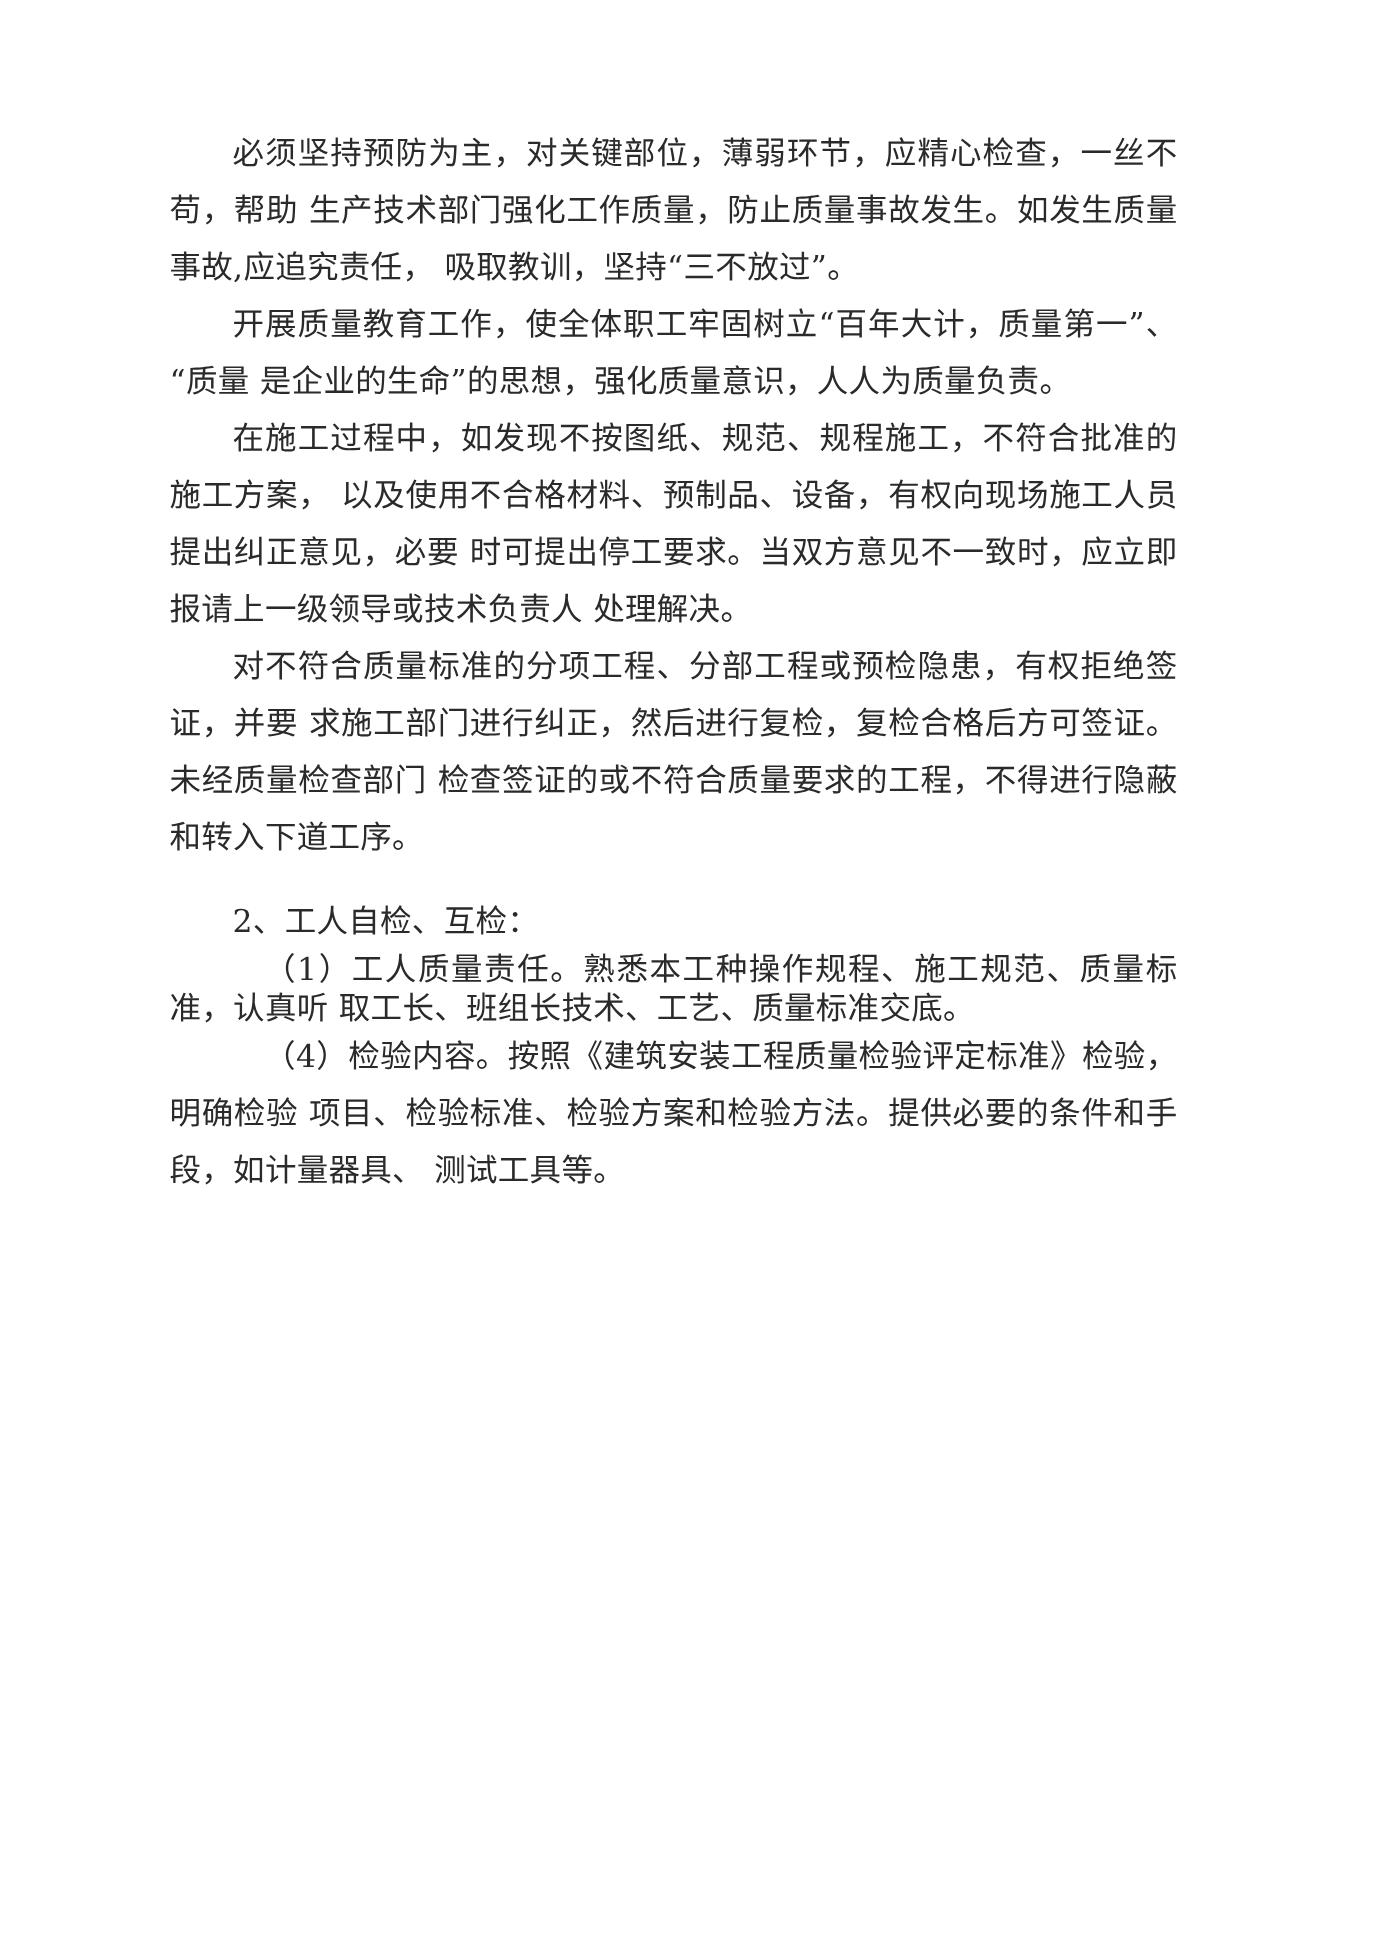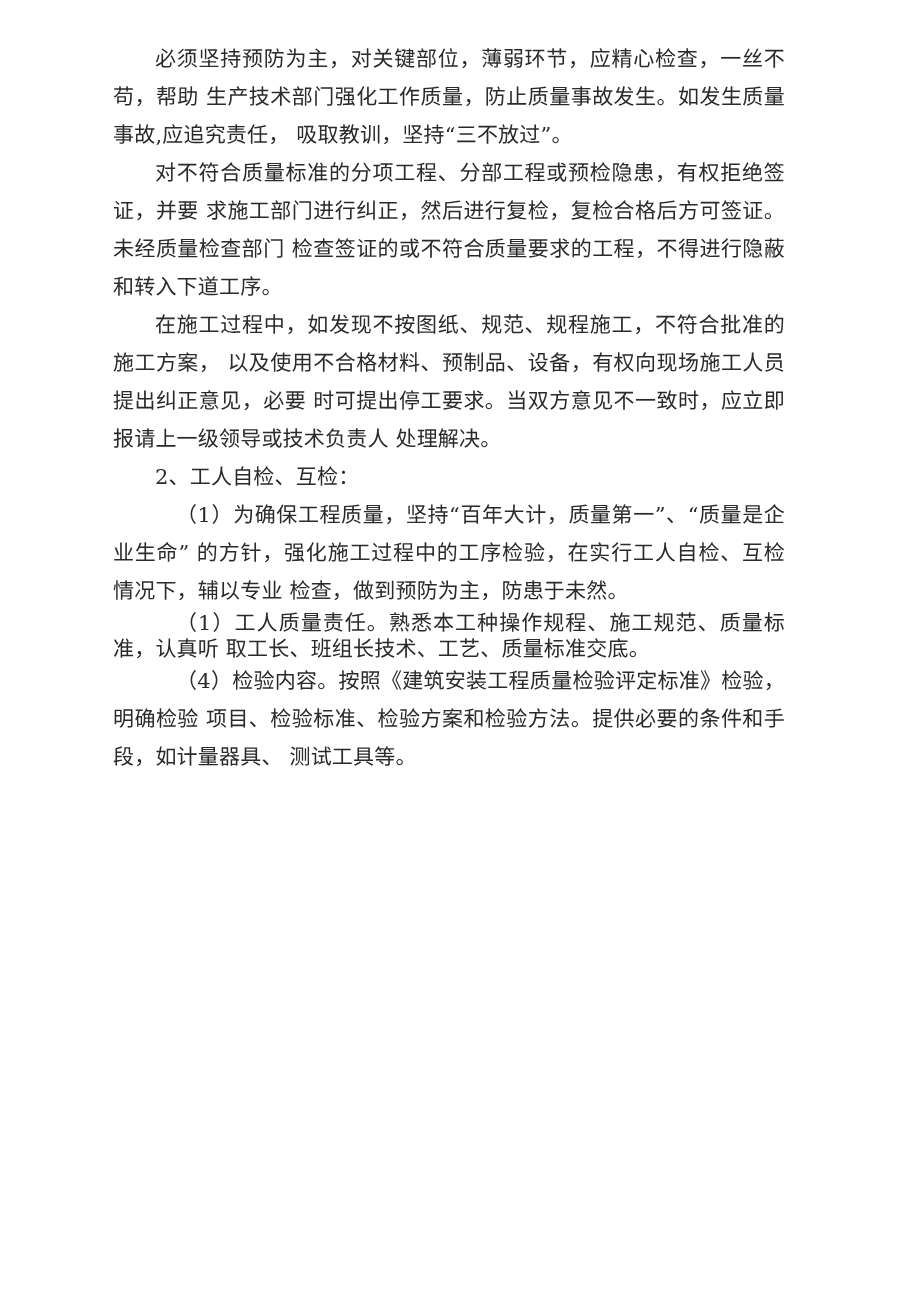--- a/index.html
+++ b/index.html
@@ -15,21 +15,21 @@
     overflow: hidden;
     font-family: "DejaVu Serif", "Liberation Serif", serif;
   }
 
   .page {
     position: relative;
     box-sizing: border-box;
     width: 920px;
     height: 1139px;
     background: #ffffff;
-    padding: 40px 135px 0 113px;
+    padding: 83px 135px 0 113px;
   }
 
   .doc-body {
     width: 672px;
   }
 
   
   .para {
     margin: 0;
     padding: 0;
@@ -49,41 +49,41 @@
     text-indent: 3em;
   }
 
   
   .para.tight {
     line-height: 26px;
   }
 
   
   .para.section-head {
-    margin-top: 0;
+    margin-top: 18px;
   }
 </style>
 </head>
 <body>
 
 <div class="page">
   <div class="doc-body">
 
     <p class="para">必须坚持预防为主，对关键部位，薄弱环节，应精心检查，一丝不苟，帮助 生产技术部门强化工作质量，防止质量事故发生。如发生质量事故,应追究责任， 吸取教训，坚持“三不放过”。</p>
 
 
+    <p class="para">开展质量教育工作，使全体职工牢固树立“百年大计，质量第一”、“质量 是企业的生命”的思想，强化质量意识，人人为质量负责。</p>
 
+
+    <p class="para">在施工过程中，如发现不按图纸、规范、规程施工，不符合批准的施工方案， 以及使用不合格材料、预制品、设备，有权向现场施工人员提出纠正意见，必要 时可提出停工要求。当双方意见不一致时，应立即报请上一级领导或技术负责人 处理解决。</p>
 
     <p class="para">对不符合质量标准的分项工程、分部工程或预检隐患，有权拒绝签证，并要 求施工部门进行纠正，然后进行复检，复检合格后方可签证。未经质量检查部门 检查签证的或不符合质量要求的工程，不得进行隐蔽和转入下道工序。</p>
 
-    <p class="para">在施工过程中，如发现不按图纸、规范、规程施工，不符合批准的施工方案， 以及使用不合格材料、预制品、设备，有权向现场施工人员提出纠正意见，必要 时可提出停工要求。当双方意见不一致时，应立即报请上一级领导或技术负责人 处理解决。</p>
-
     <p class="para section-head">2、工人自检、互检：</p>
 
-    <p class="para sub">（1）为确保工程质量，坚持“百年大计，质量第一”、“质量是企业生命” 的方针，强化施工过程中的工序检验，在实行工人自检、互检情况下，辅以专业 检查，做到预防为主，防患于未然。</p>
 
 
     <p class="para sub tight">（1）工人质量责任。熟悉本工种操作规程、施工规范、质量标准，认真听 取工长、班组长技术、工艺、质量标准交底。</p>
 
     <p class="para sub">（4）检验内容。按照《建筑安装工程质量检验评定标准》检验，明确检验 项目、检验标准、检验方案和检验方法。提供必要的条件和手段，如计量器具、 测试工具等。</p>
 
   </div>
 </div>
 
 </body></html>

